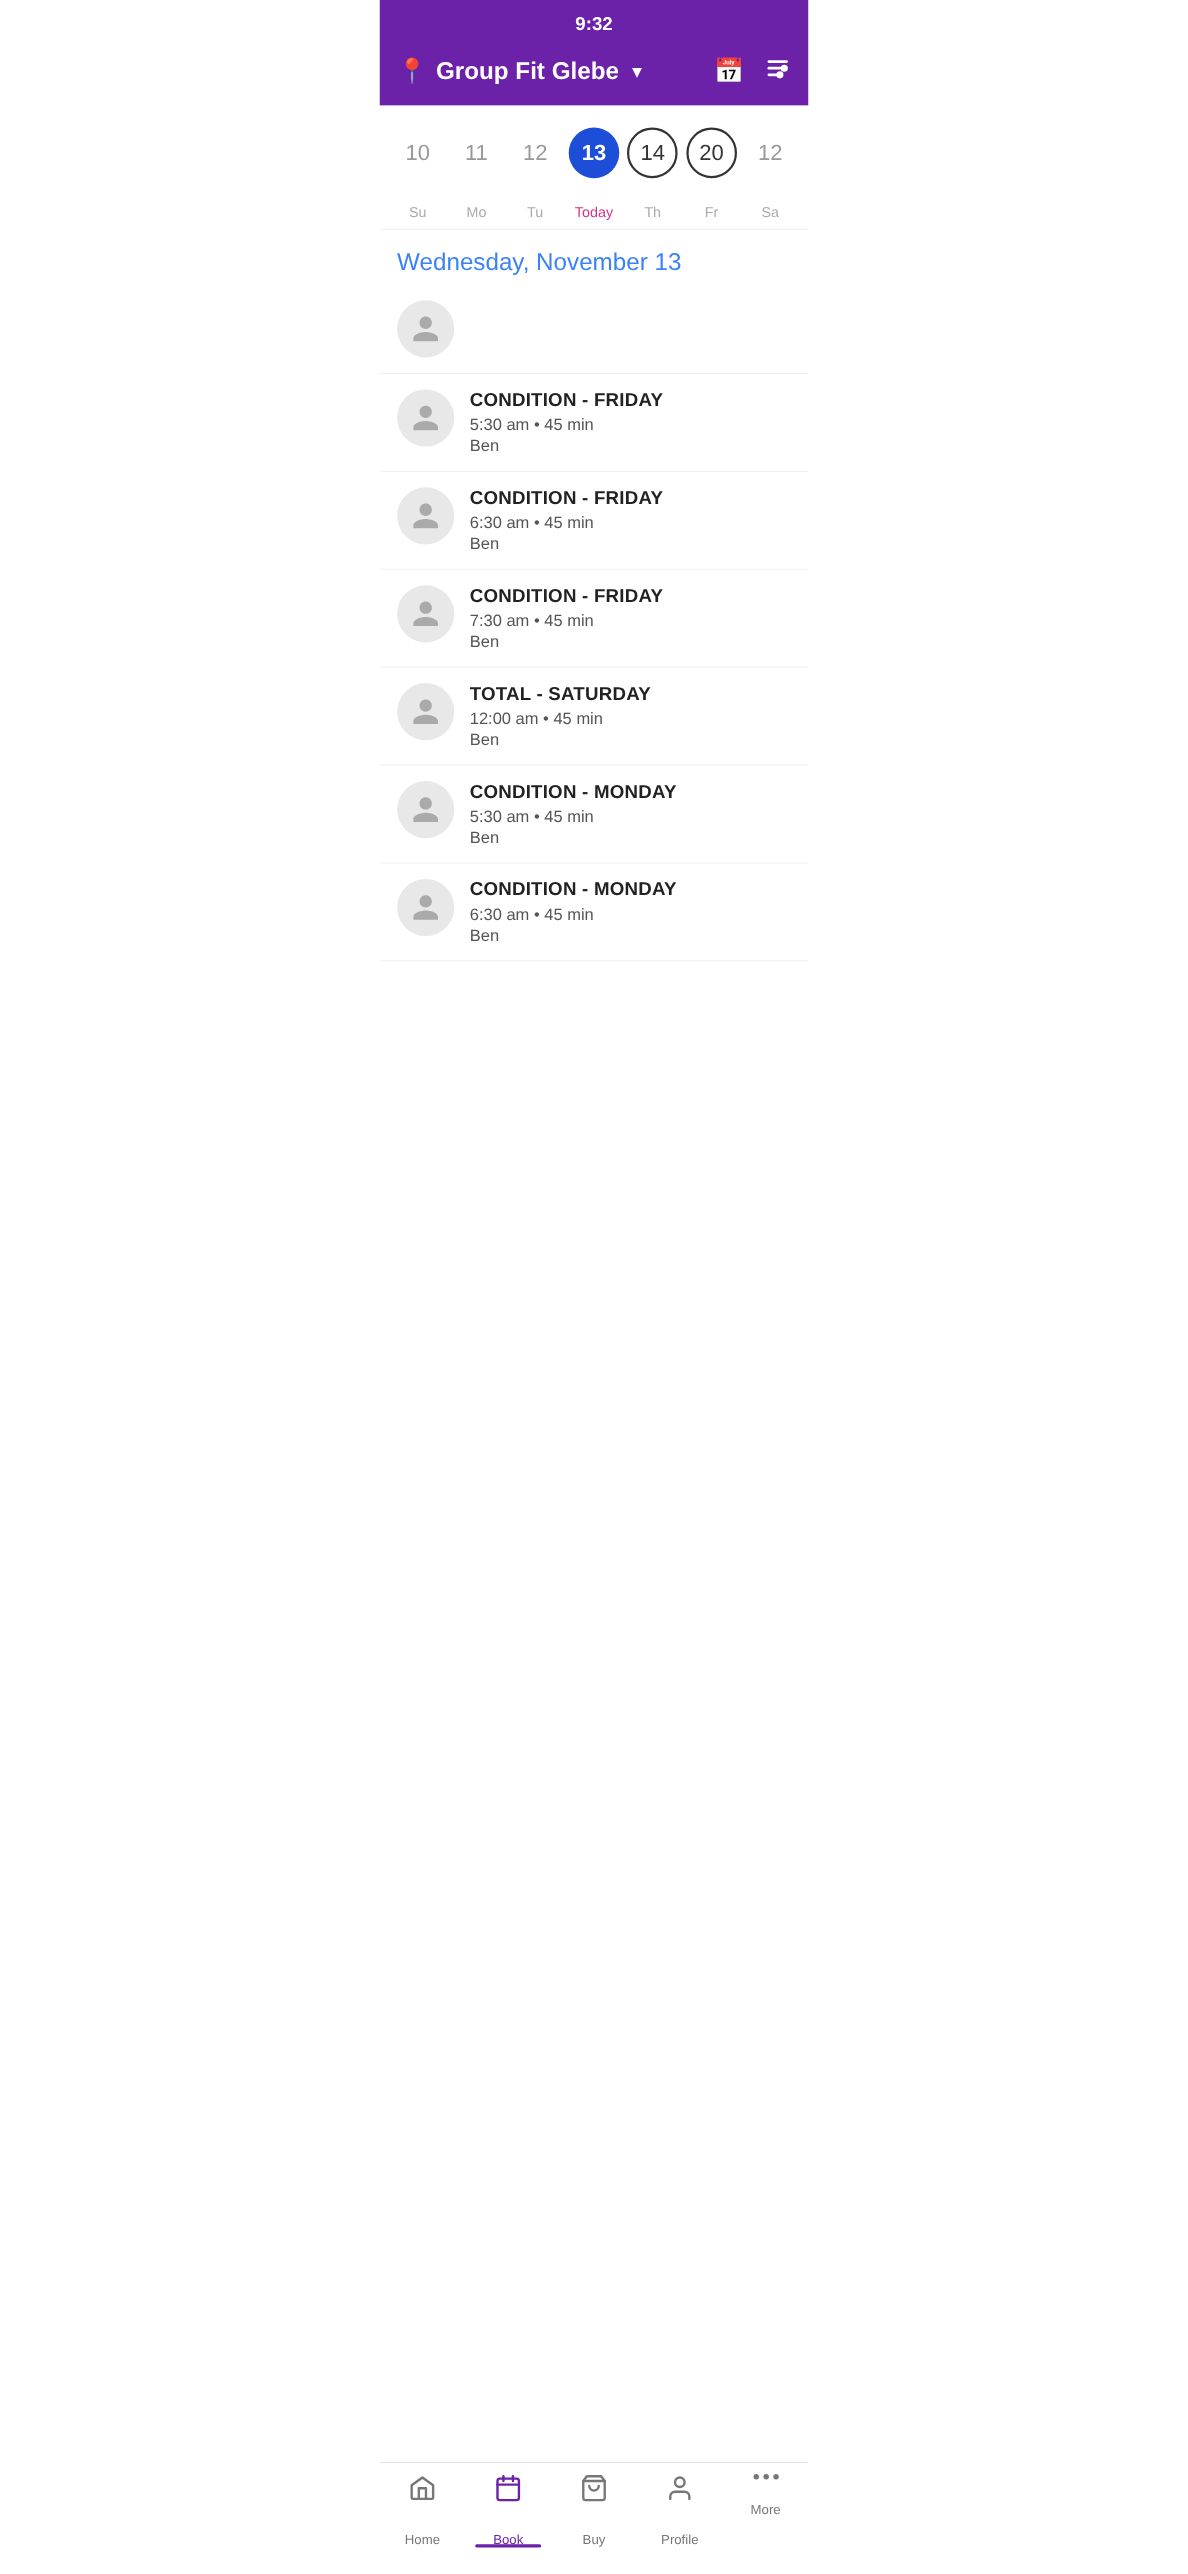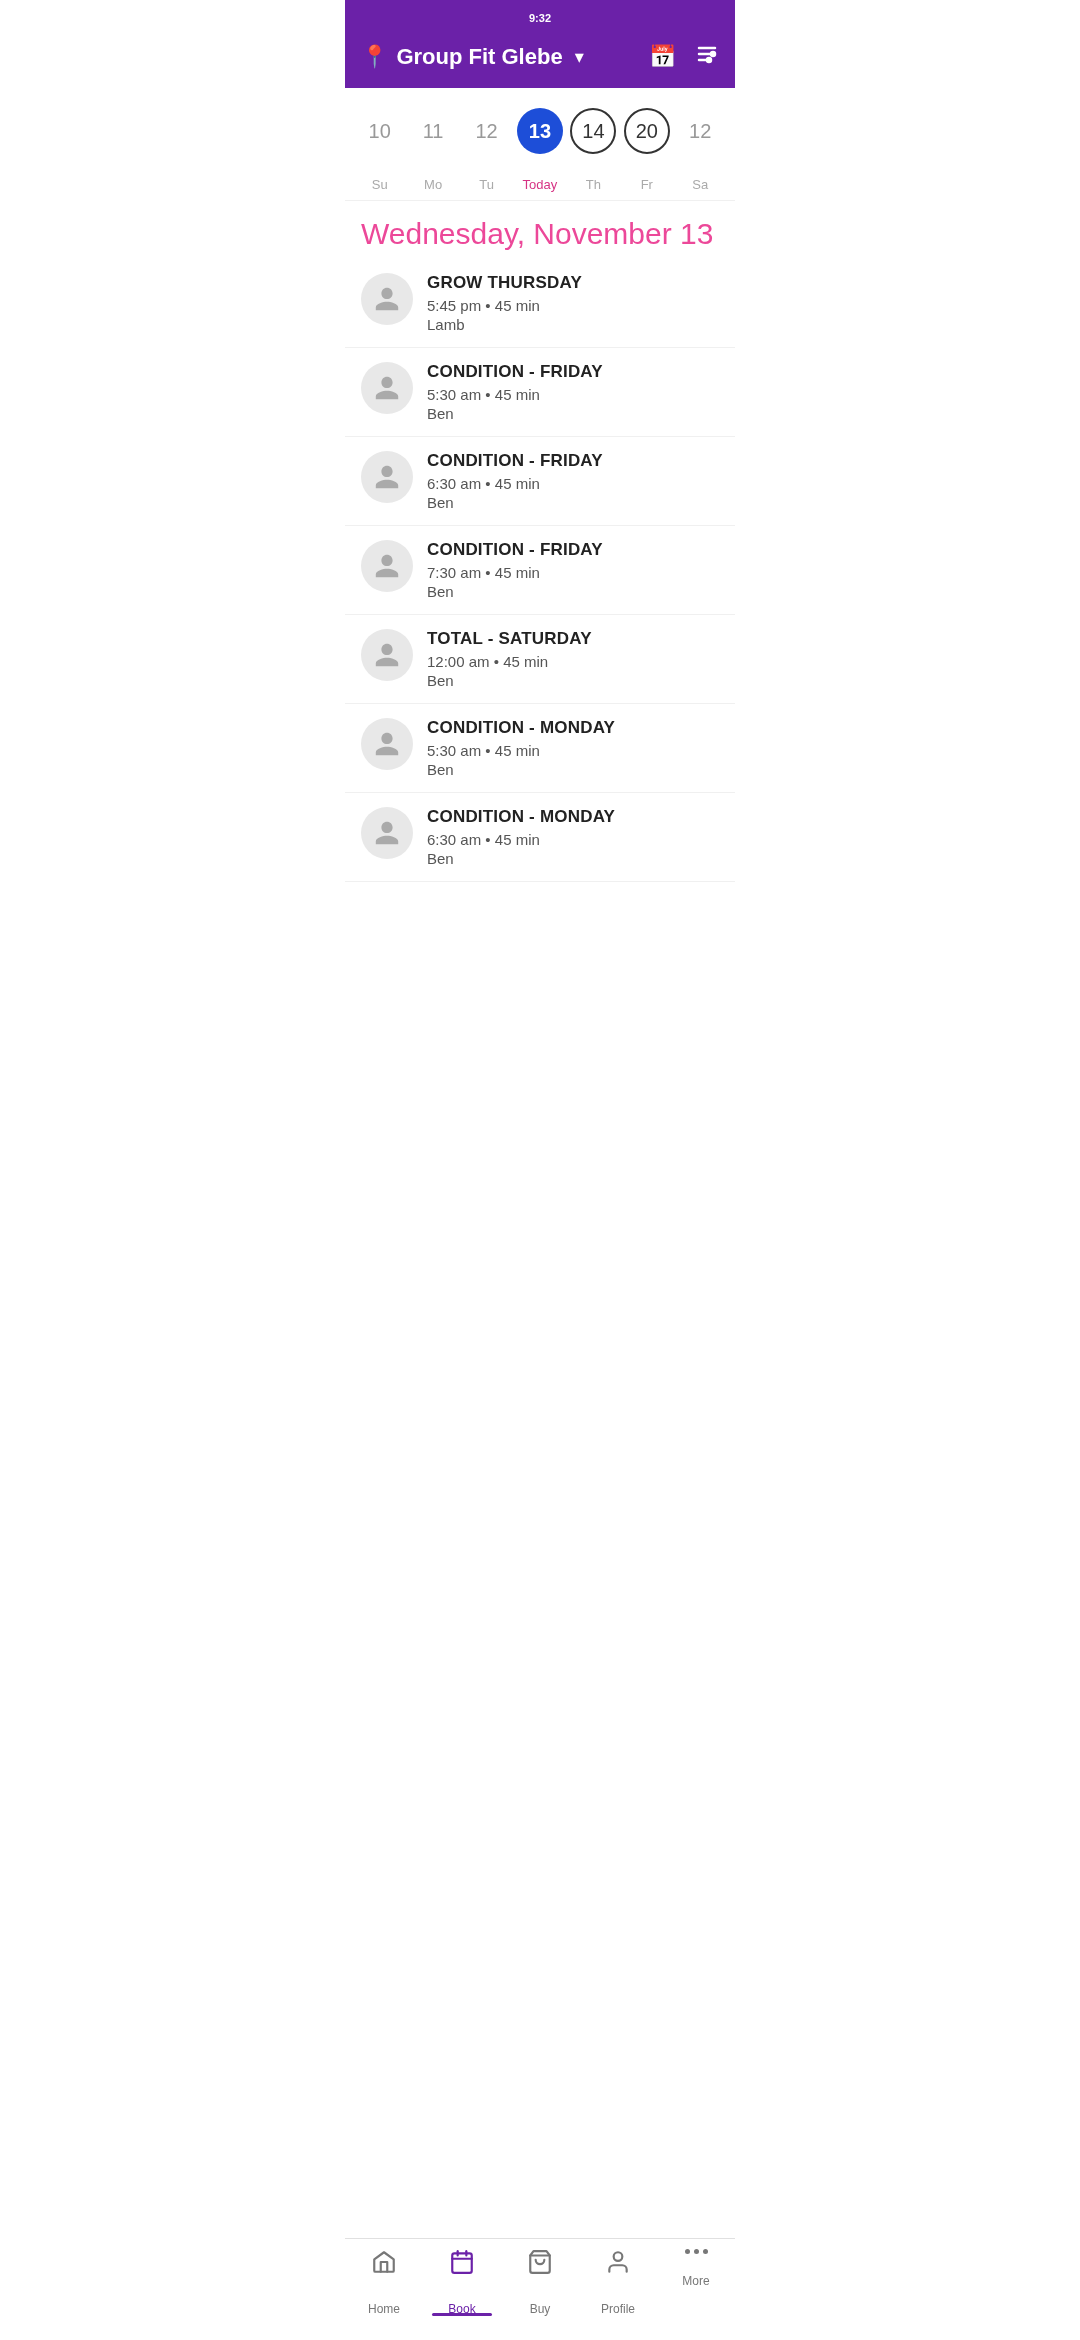--- a/index.html
+++ b/index.html
@@ -11,21 +11,21 @@
       width: 390px;
       margin: 0 auto;
       overflow-x: hidden;
     }
 
     
     .status-bar {
       background: #6b21a8;
       color: #fff;
       text-align: center;
-      font-size: 11px;
+      font-size: 17px;
       font-weight: 600;
       padding: 12px 0 8px;
     }
 
     
     .header {
       background: #6b21a8;
       display: flex;
       align-items: center;
       padding: 10px 16px 16px;
@@ -112,23 +112,23 @@
     }
 
     .day-label.today {
       color: #d63384;
       font-weight: 400;
     }
 
     
     .date-heading {
       padding: 16px 16px 8px;
-      font-size: 30px;
+      font-size: 22px;
       font-weight: 400;
-      color: #ec4899;
+      color: #3b82f6;
     }
 
     
     .class-list {
       padding: 0;
     }
 
     .class-item {
       display: flex;
       align-items: flex-start;
@@ -313,25 +313,20 @@
   <div class="date-heading">Wednesday, November 13</div>
 
   <div class="class-list">
 
   <div class="class-item">
         <div class="avatar">
           <svg class="person-svg" viewBox="0 0 24 24" fill="#bbb">
             <path d="M12 12c2.7 0 4.8-2.1 4.8-4.8S14.7 2.4 12 2.4 7.2 4.5 7.2 7.2 9.3 12 12 12zm0 2.4c-3.2 0-9.6 1.6-9.6 4.8v2.4h19.2v-2.4c0-3.2-6.4-4.8-9.6-4.8z"></path>
           </svg>
         </div>
-        <div class="class-info">
-          <div class="class-name">GROW THURSDAY</div>
-          <div class="class-time">5:45 pm • 45 min</div>
-          <div class="class-instructor">Lamb</div>
-        </div>
       </div>
       <div class="class-item">
         <div class="avatar">
           <svg class="person-svg" viewBox="0 0 24 24" fill="#bbb">
             <path d="M12 12c2.7 0 4.8-2.1 4.8-4.8S14.7 2.4 12 2.4 7.2 4.5 7.2 7.2 9.3 12 12 12zm0 2.4c-3.2 0-9.6 1.6-9.6 4.8v2.4h19.2v-2.4c0-3.2-6.4-4.8-9.6-4.8z"></path>
           </svg>
         </div>
         <div class="class-info">
           <div class="class-name">CONDITION - FRIDAY</div>
           <div class="class-time">5:30 am • 45 min</div>

